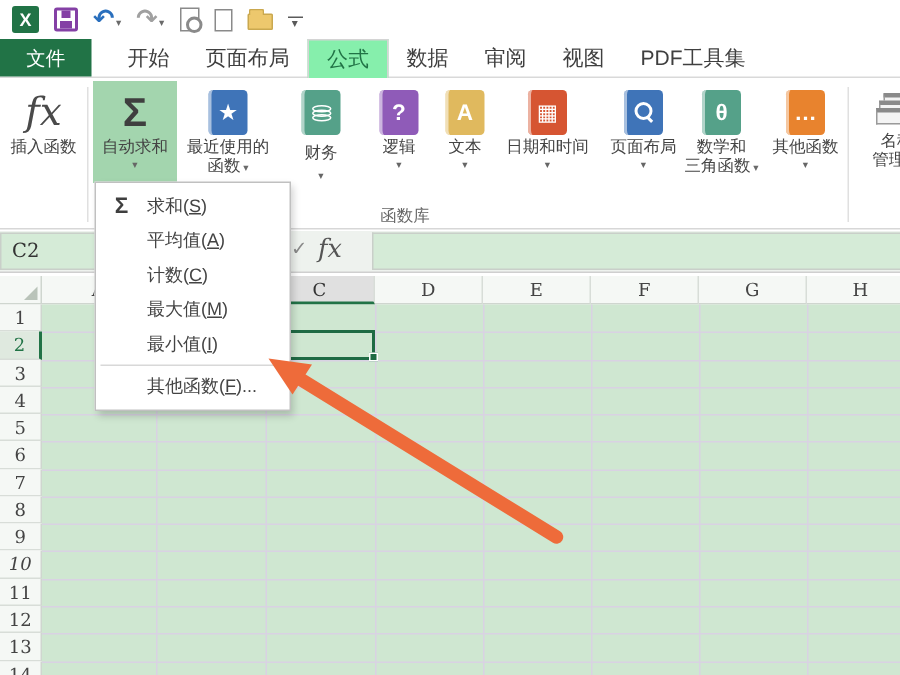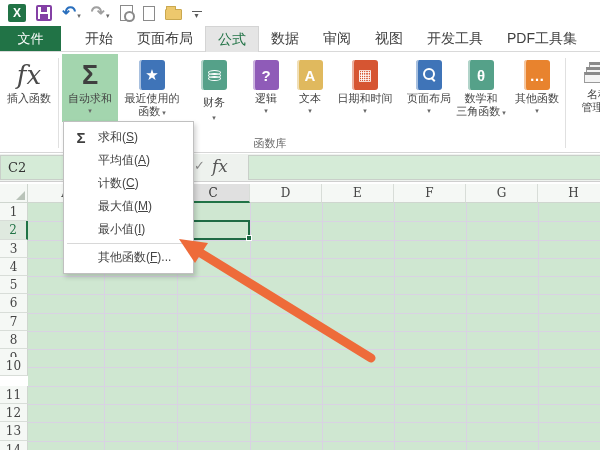--- a/index.html
+++ b/index.html
@@ -21,21 +21,21 @@
   .icon-preview::after { content:""; position:absolute; right:-3px; bottom:-2px; width:7px; height:7px; border:2px solid #8a8a8a; border-radius:50%; background:#fff; }
   .icon-newdoc { width:12px; height:15px; border:1px solid #8a8a8a; background:#fff; }
   .icon-folder { width:17px; height:11px; background:#edc86d; border:1px solid #caa84f; border-radius:1px; position:relative; margin-top:3px; }
   .icon-folder::before { content:""; position:absolute; left:0; top:-4px; width:8px; height:3px; background:#edc86d; border:1px solid #caa84f; border-bottom:none; border-radius:1px 1px 0 0; }
   .qat-custom { width:10px; text-align:center; border-top:1px solid #5a5a5a; color:#5a5a5a; font-size:8px; line-height:8px; margin-top:4px; }
 
   
   .tabrow { position:absolute; left:0; top:26px; width:600px; height:26px; display:flex; align-items:stretch; border-bottom:1px solid #d9d9d9; background:#fff; }
   .file-tab { width:61px; background:var(--accent); color:#fff; font-size:13px; display:flex; align-items:center; justify-content:center; }
   .tab { padding:0 12px; font-size:14px; color:#3f3f3f; display:flex; align-items:center; white-space:nowrap; }
-  .tab.active { color:var(--accent); background:#e5e5e5; border:1px solid #d4d4d4; border-bottom:none; margin-bottom:-1px; }
+  .tab.active { color:var(--accent); background:#86efac; border:1px solid #d4d4d4; border-bottom:none; margin-bottom:-1px; }
 
   
   .ribbon { position:absolute; left:0; top:53px; width:600px; height:100px; background:#fff; border-bottom:1px solid #d7d7d7; }
   .big-btn { position:absolute; top:1px; height:68px; display:flex; flex-direction:column; align-items:center; }
   .big-btn .icon-area { height:36px; display:flex; align-items:flex-end; justify-content:center; }
   .btn-lines { font-size:11px; color:#444; text-align:center; line-height:13px; margin-top:2px; white-space:nowrap; }
   .btn-caret { font-size:7px; color:#666; text-align:center; line-height:8px; margin-top:2px; }
   .fx-glyph { font-family:"DejaVu Serif",serif; font-style:italic; font-size:26px; color:#4a4a4a; line-height:30px; }
   .sigma-glyph { font-size:27px; color:#3f3f3f; line-height:30px; font-weight:bold; }
   .book { width:26px; height:30px; border-radius:3px; display:flex; align-items:center; justify-content:center; color:#fff; font-weight:bold; font-size:15px; box-shadow:inset 4px 0 0 -2px rgba(255,255,255,.55); }
@@ -113,21 +113,20 @@
 
   <div class="tabrow">
     <div class="file-tab">文件</div>
     <div style="width:12px"></div>
     <div class="tab">开始</div>
     <div class="tab">页面布局</div>
     <div class="tab active">公式</div>
     <div class="tab">数据</div>
     <div class="tab">审阅</div>
     <div class="tab">视图</div>
-    <div class="tab">开发工具</div>
     <div class="tab">PDF工具集</div>
   </div>
 
   <div class="ribbon">
     <div class="big-btn" style="left:2px;width:54px;">
       <div class="icon-area">
           <span class="fx-glyph">fx</span>
         </div>
       <div class="btn-lines">插入函数</div>
     </div>
@@ -260,21 +259,21 @@
     <div id="row-headers">
         <div class="row-header" style="top: 19px; height: 18px;">1</div>
         <div class="row-header selected" style="top: 37px; height: 19px;">2</div>
         <div class="row-header" style="top: 56px; height: 18px;">3</div>
         <div class="row-header" style="top: 74px; height: 18px;">4</div>
         <div class="row-header" style="top: 92px; height: 18px;">5</div>
         <div class="row-header" style="top: 110px; height: 19px;">6</div>
         <div class="row-header" style="top: 129px; height: 18px;">7</div>
         <div class="row-header" style="top: 147px; height: 18px;">8</div>
         <div class="row-header" style="top: 165px; height: 18px;">9</div>
-        <div class="row-header" style="top: 173px; height: 19px;">10</div>
+        <div class="row-header" style="top: 183px; height: 19px; font-style: italic;">10</div>
         <div class="row-header" style="top: 202px; height: 18px;">11</div>
         <div class="row-header" style="top: 220px; height: 18px;">12</div>
         <div class="row-header" style="top: 238px; height: 19px;">13</div>
         <div class="row-header" style="top: 257px; height: 18px;">14</div>
       </div>
     <div class="cells" id="cells">
         <div class="gl-v" style="left: 76px;"></div>
         <div class="gl-v" style="left: 149px;"></div>
         <div class="gl-v" style="left: 222px;"></div>
         <div class="gl-v" style="left: 294px;"></div>

